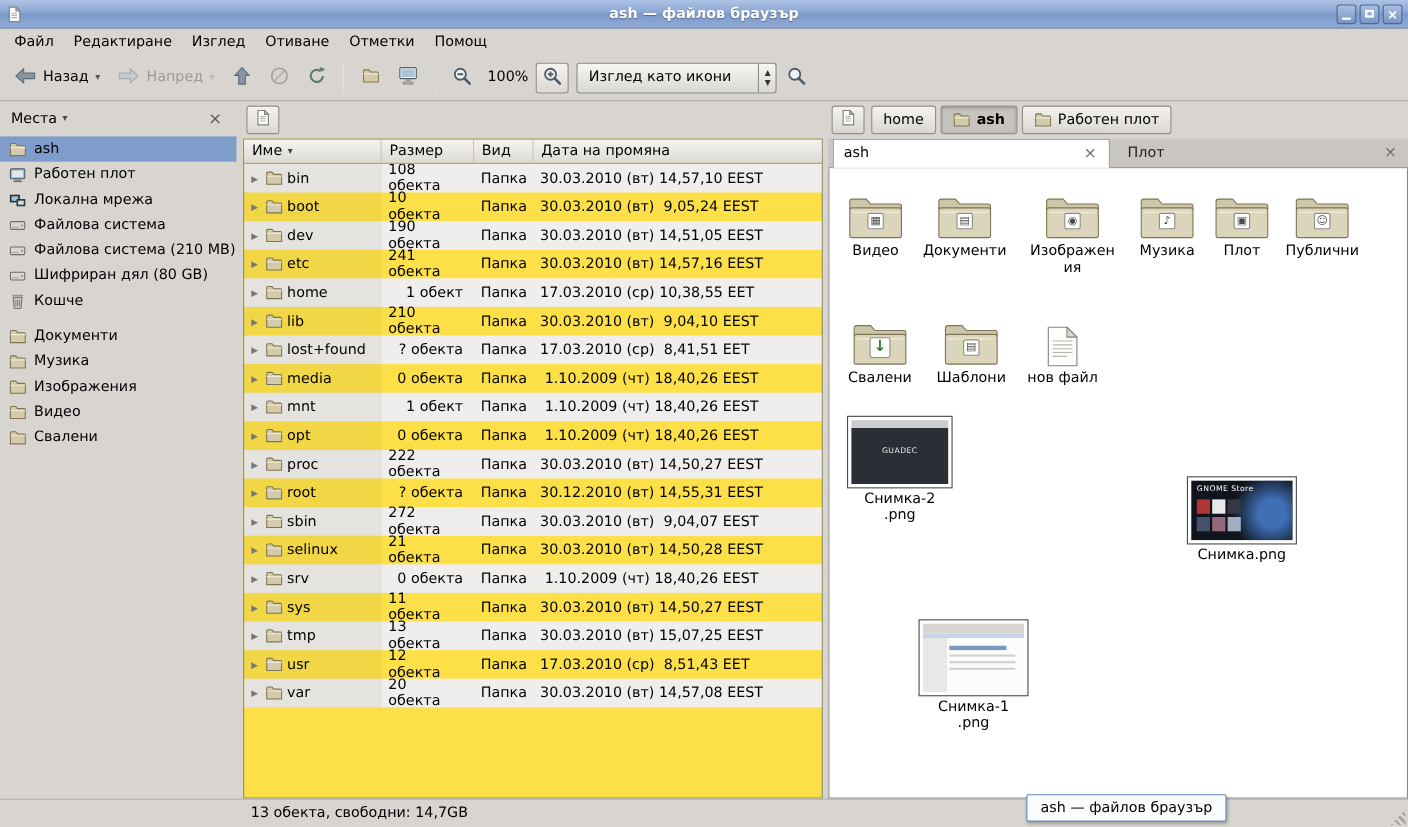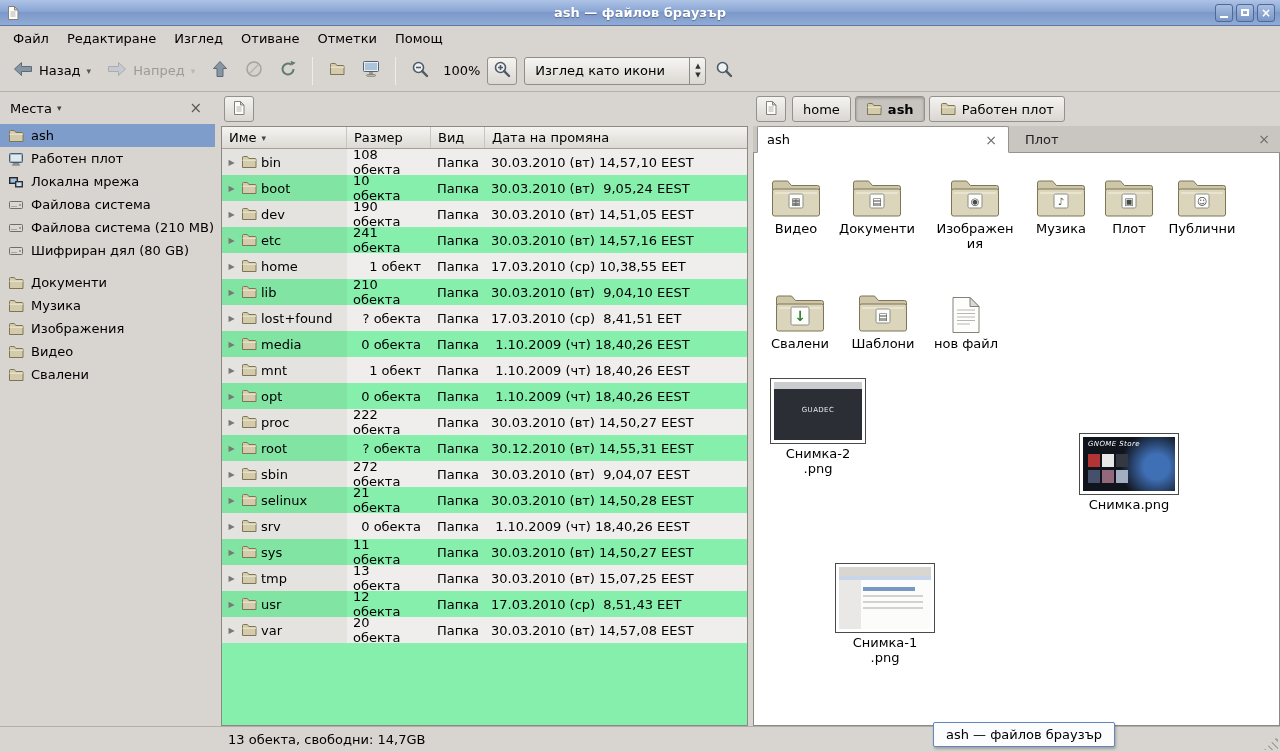--- a/index.html
+++ b/index.html
@@ -46,21 +46,21 @@
 .sb-sep{height:9px}
 .splitter{width:6px;flex:none}
 .splitter2{width:5px;flex:none}
 
 
 .pane{display:flex;flex-direction:column;min-width:0}
 .list-pane{width:527px;flex:none}
 .right-pane{flex:1}
 .loc-row{height:34px;flex:none;display:flex;align-items:center;gap:6px;padding:0 3px}
 .mini-btn{width:30px;height:26px;flex:none;border:1px solid #94918c;border-radius:3px;background:linear-gradient(#f5f3f0,#dad7d2);display:flex;align-items:center;justify-content:center}
-.list-frame{flex:1;min-height:0;border:1px solid #8c8984;background:#86efac;display:flex;flex-direction:column}
+.list-frame{flex:1;min-height:0;border:1px solid #8c8984;background:#fde047;display:flex;flex-direction:column}
 .thead{display:flex;height:22px;flex:none;background:linear-gradient(#f5f3f0,#dddad5);border-bottom:1px solid #a4a19c}
 .th{display:flex;align-items:center;padding:0 7px;border-right:1px solid #c9c6c1}
 .th .sort{margin-left:5px;font-size:9px;color:#444}
 .c0{width:125px;flex:none}.c1{width:84px;flex:none}.c2{width:54px;flex:none}.c3{flex:1;border-right:none}
 .tbody{flex:1;overflow:hidden}
 .trow{display:flex;height:26px;align-items:stretch}
 .trow.even{background:#efeeec}
 .td{display:flex;align-items:center;padding:0 6px}
 .td.c0{padding-left:4px;gap:4px;background:rgba(92,82,60,.07)}
 .expander{width:11px;flex:none;font-size:8px;color:#787878;text-align:center}
@@ -294,20 +294,30 @@
           <div class="sb-item">
             <span style="display: flex;">
               <svg width="16" height="16" viewBox="0 0 16 16">
                 <rect x="1.5" y="4.5" width="13" height="7" rx="1" fill="#dbd8d3" stroke="#6f6d68"></rect>
                 <circle cx="12" cy="8" r="1" fill="#8f8d88"></circle>
                 <rect x="3" y="9" width="6" height="1" fill="#a9a6a1"></rect>
               </svg>
             </span>
             <span class="lbl">Шифриран дял (80 GB)</span>
           </div>
+          <div class="sb-item">
+            <span style="display: flex;">
+              <svg width="16" height="16" viewBox="0 0 16 16">
+                <rect x="3" y="2" width="10" height="1.6" rx="0.8" fill="#9a978f"></rect>
+                <path d="M4 4.5 h8 l-0.8 9 a1 1 0 0 1 -1 1 H5.8 a1 1 0 0 1 -1 -1 z" fill="#c9c6bf" stroke="#7b7870"></path>
+                <path d="M6.3 6.5 v6 M8 6.5 v6 M9.7 6.5 v6" stroke="#8d8a82" fill="none"></path>
+              </svg>
+            </span>
+            <span class="lbl">Кошче</span>
+          </div>
           <div class="sb-sep"></div>
           <div class="sb-item">
             <span style="display: flex;">
               <svg width="16" height="16" viewBox="0 0 16 16">
                 <path d="M1.5 13.5 v-10 a1 1 0 0 1 1-1 h3.8 l1.6 2 h6.1 a1 1 0 0 1 1 1 v8 z" fill="#d3cbab" stroke="#7e7652"></path>
                 <path d="M1.5 6.2 h13.5" stroke="#efe9d2" fill="none"></path>
               </svg>
             </span>
             <span class="lbl">Документи</span>
           </div>
@@ -816,21 +826,21 @@
             <div class="iv-ic" style="height: auto;">
               <div class="thumb v-dark-web">
                 <div class="thumb-inner">
                   <span class="cap">GUADEC</span>
                 </div>
               </div>
             </div>
             <div class="iv-label narrow">Снимка-2.png</div>
           </div>
           <div class="iv-item iv-image" style="left: 323px; top: 280px;">
-            <div class="iv-ic" style="height: auto; font-style: italic;">
+            <div class="iv-ic" style="height: auto;">
               <div class="thumb v-dark-store">
                 <div class="thumb-inner">
                   <span class="cap">GNOME Store</span>
                 </div>
               </div>
             </div>
             <div class="iv-label nowrap">Снимка.png</div>
           </div>
           <div class="iv-item iv-image" style="left: 79px; top: 410px;">
             <div class="iv-ic" style="height: auto;">

